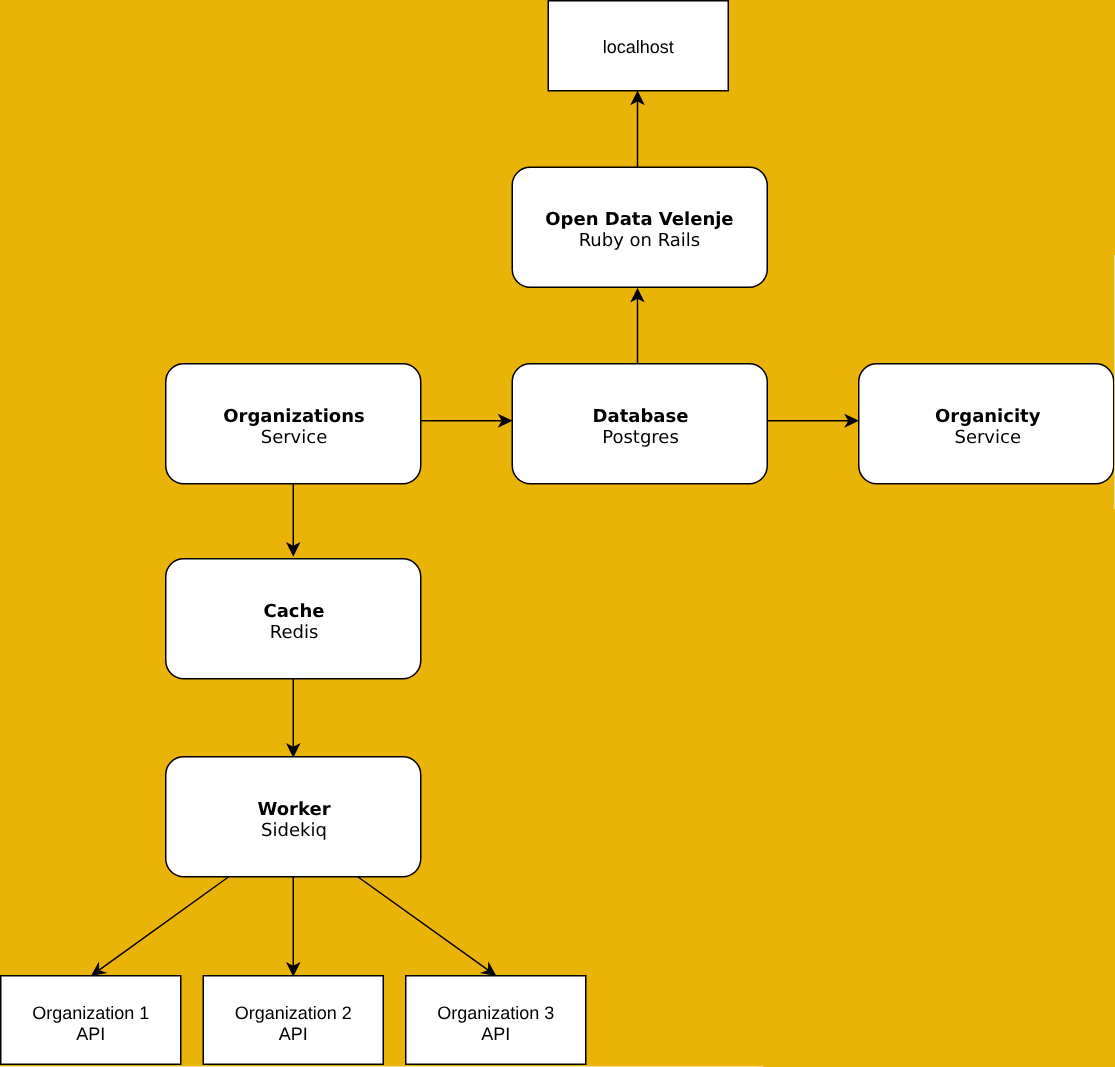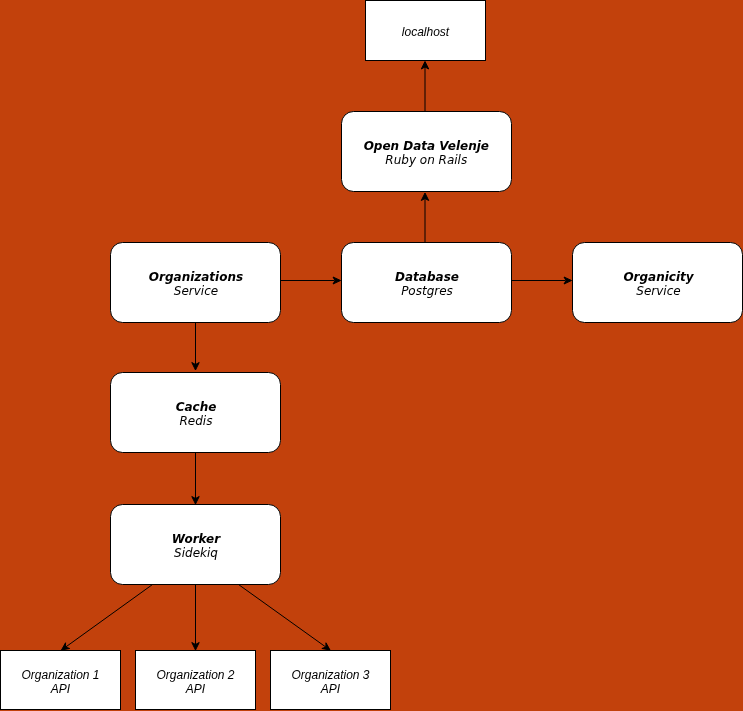--- a/index.html
+++ b/index.html
@@ -1,17 +1,17 @@
 <!DOCTYPE html>
 <html><head>
 <meta charset="utf-8">
 <title>Open Data Velenje architecture diagram</title>
 <style>
   html,body{margin:0;padding:0;background:#ffffff;width:743px;height:711px;overflow:hidden;}
-  #canvas{position:relative;width:743px;height:711px;background:#c2410c;font-style:italic;}
+  #canvas{position:relative;width:743px;height:711px;background:#eab308;}
   svg#diagram{display:block;position:absolute;left:0;top:0;}
   .node-shape{fill:#ffffff;stroke:#000000;stroke-width:1;}
   .edge-line{stroke:#000000;stroke-width:1;fill:none;}
   .edge-head{fill:#000000;stroke:#000000;stroke-width:1;stroke-linejoin:miter;}
   .node-title{font-family:"DejaVu Sans",sans-serif;font-size:12px;font-weight:bold;fill:#000000;text-anchor:middle;}
   .node-sub{font-family:"DejaVu Sans",sans-serif;font-size:12px;font-weight:normal;fill:#000000;text-anchor:middle;}
   .node-title.plain{font-family:"Liberation Sans",sans-serif;font-weight:normal;}
   .node-sub.plain{font-family:"Liberation Sans",sans-serif;}
 </style>
 </head>

